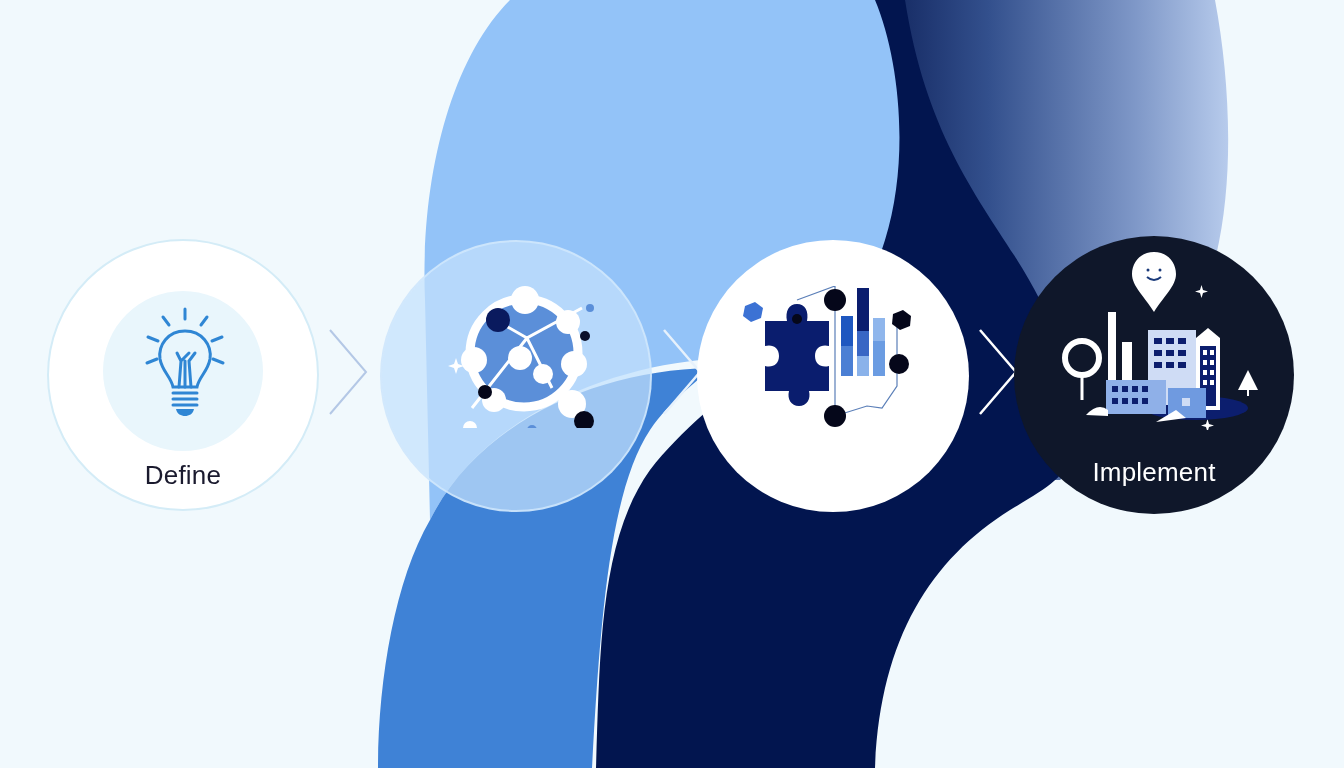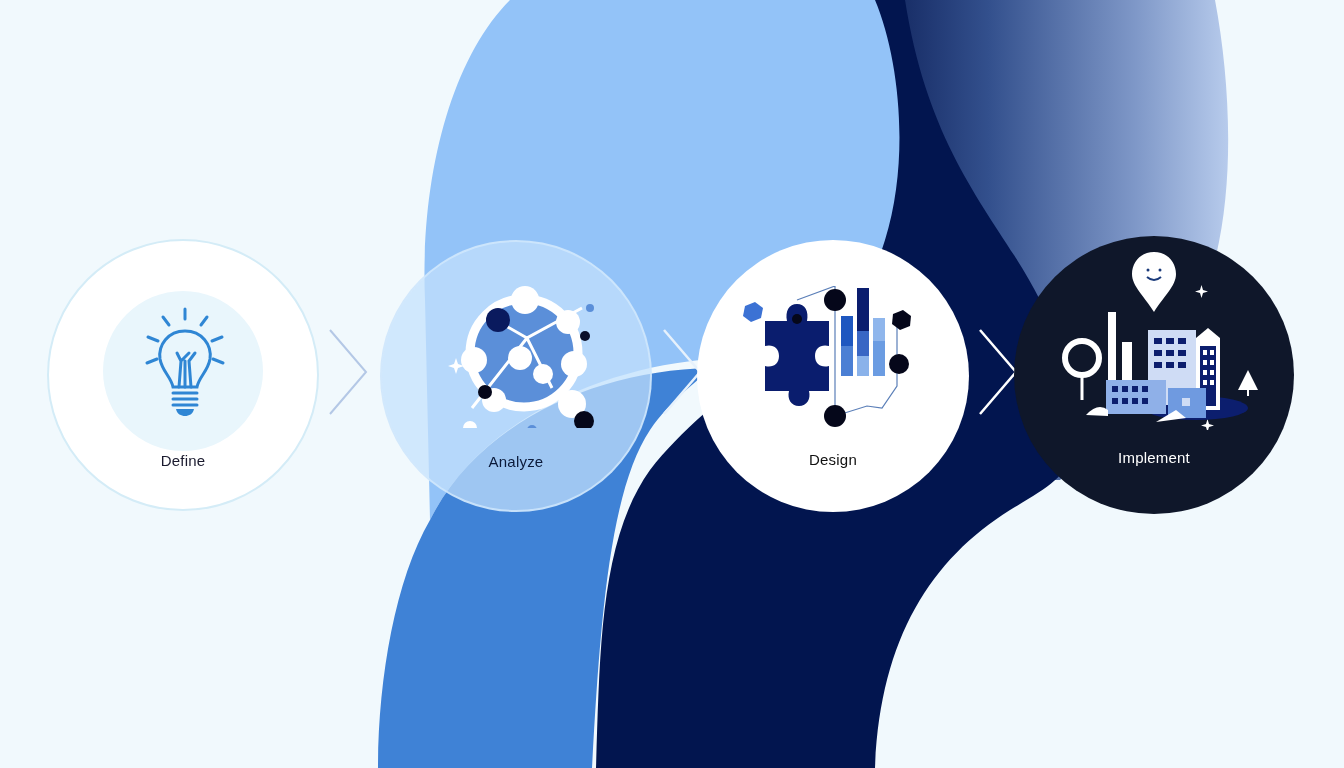--- a/index.html
+++ b/index.html
@@ -8,21 +8,21 @@
       background: #f1f9fd;
       font-family: "Liberation Sans", "DejaVu Sans", sans-serif;
     }
     .bg-layer { position: absolute; left: 0; top: 0; width: 1344px; height: 768px; }
     .step {
       position: absolute; border-radius: 50%;
       box-sizing: border-box;
     }
     .step-label {
       position: absolute; left: 0; right: 0; text-align: center;
-      font-size: 15px; letter-spacing: 0.2px;
+      font-size: 26px; letter-spacing: 0.2px; margin-top: 8px;
     }
     .icon-wrap { position: absolute; }
     .arrow { position: absolute; }
   </style>
 </head>
 <body>
 
 <svg class="bg-layer" viewBox="0 0 1344 768" xmlns="http://www.w3.org/2000/svg">
   <defs>
     <linearGradient id="gradBlob" x1="0" y1="0" x2="1" y2="0">
@@ -85,21 +85,20 @@
       <circle cx="38" cy="150" r="7"></circle>
     </g>
     <circle cx="66" cy="42" r="12" fill="#0a1a5e"></circle>
     <circle cx="153" cy="58" r="5" fill="#0a0f2a"></circle>
     <circle cx="53" cy="114" r="7" fill="#05071a"></circle>
     <circle cx="152" cy="143" r="10" fill="#05071a"></circle>
     <circle cx="158" cy="30" r="4" fill="#5b8fd9"></circle>
     <circle cx="100" cy="152" r="5" fill="#5b8fd9"></circle>
     <path d="M22,86 l2,-6 l2,6 l6,2 l-6,2 l-2,6 l-2,-6 l-6,-2 z" fill="#ffffff"></path>
   </svg>
-  <div class="step-label" style="top:211px; color:#0b1a3a;">Analyze</div>
 </div>
 
 <svg class="arrow" style="left:660px; top:326px;" width="46" height="92" viewBox="0 0 46 92">
   <polyline points="4,4 40,46 4,88" fill="none" stroke="#e6f1fc" stroke-width="2.5"></polyline>
 </svg>
 
 <div class="step" style="left:697px; top:240px; width:272px; height:272px; background:#ffffff;">
   <svg class="icon-wrap" style="left:40px; top:46px;" width="190" height="150" viewBox="0 0 190 150">
     <polyline points="60,14 98,0 98,130" fill="none" stroke="#5b7fb8" stroke-width="1.2"></polyline>
     <polyline points="98,130 130,120 145,122 160,100 160,40" fill="none" stroke="#5b7fb8" stroke-width="1.2"></polyline>
@@ -113,21 +112,20 @@
       <rect x="120" y="70" width="12" height="20" fill="#8ab2ea"></rect>
       <rect x="136" y="32" width="12" height="58" fill="#8fb6ec"></rect>
       <rect x="136" y="55" width="12" height="35" fill="#6b9ce2"></rect>
     </g>
     <circle cx="98" cy="14" r="11" fill="#05071a"></circle>
     <circle cx="60" cy="33" r="5" fill="#05071a"></circle>
     <path d="M156,28 l10,-4 l8,6 l-1,10 l-10,4 l-8,-6 z" fill="#05071a"></path>
     <circle cx="162" cy="78" r="10" fill="#05071a"></circle>
     <circle cx="98" cy="130" r="11" fill="#05071a"></circle>
   </svg>
-  <div class="step-label" style="top:211px; color:#111111;">Design</div>
 </div>
 
 <svg class="arrow" style="left:976px; top:326px;" width="46" height="92" viewBox="0 0 46 92">
   <polyline points="4,4 40,46 4,88" fill="none" stroke="#ffffff" stroke-width="2.5"></polyline>
 </svg>
 
 <div class="step" style="left:1014px; top:236px; width:280px; height:278px; background:#0f172a;">
   <svg class="icon-wrap" style="left:32px; top:14px;" width="220" height="180" viewBox="0 0 220 180">
 
     <path d="M108,2 C95,2 86,12 86,24 C86,36 98,46 108,62 C118,46 130,36 130,24 C130,12 121,2 108,2 Z" fill="#ffffff"></path>

